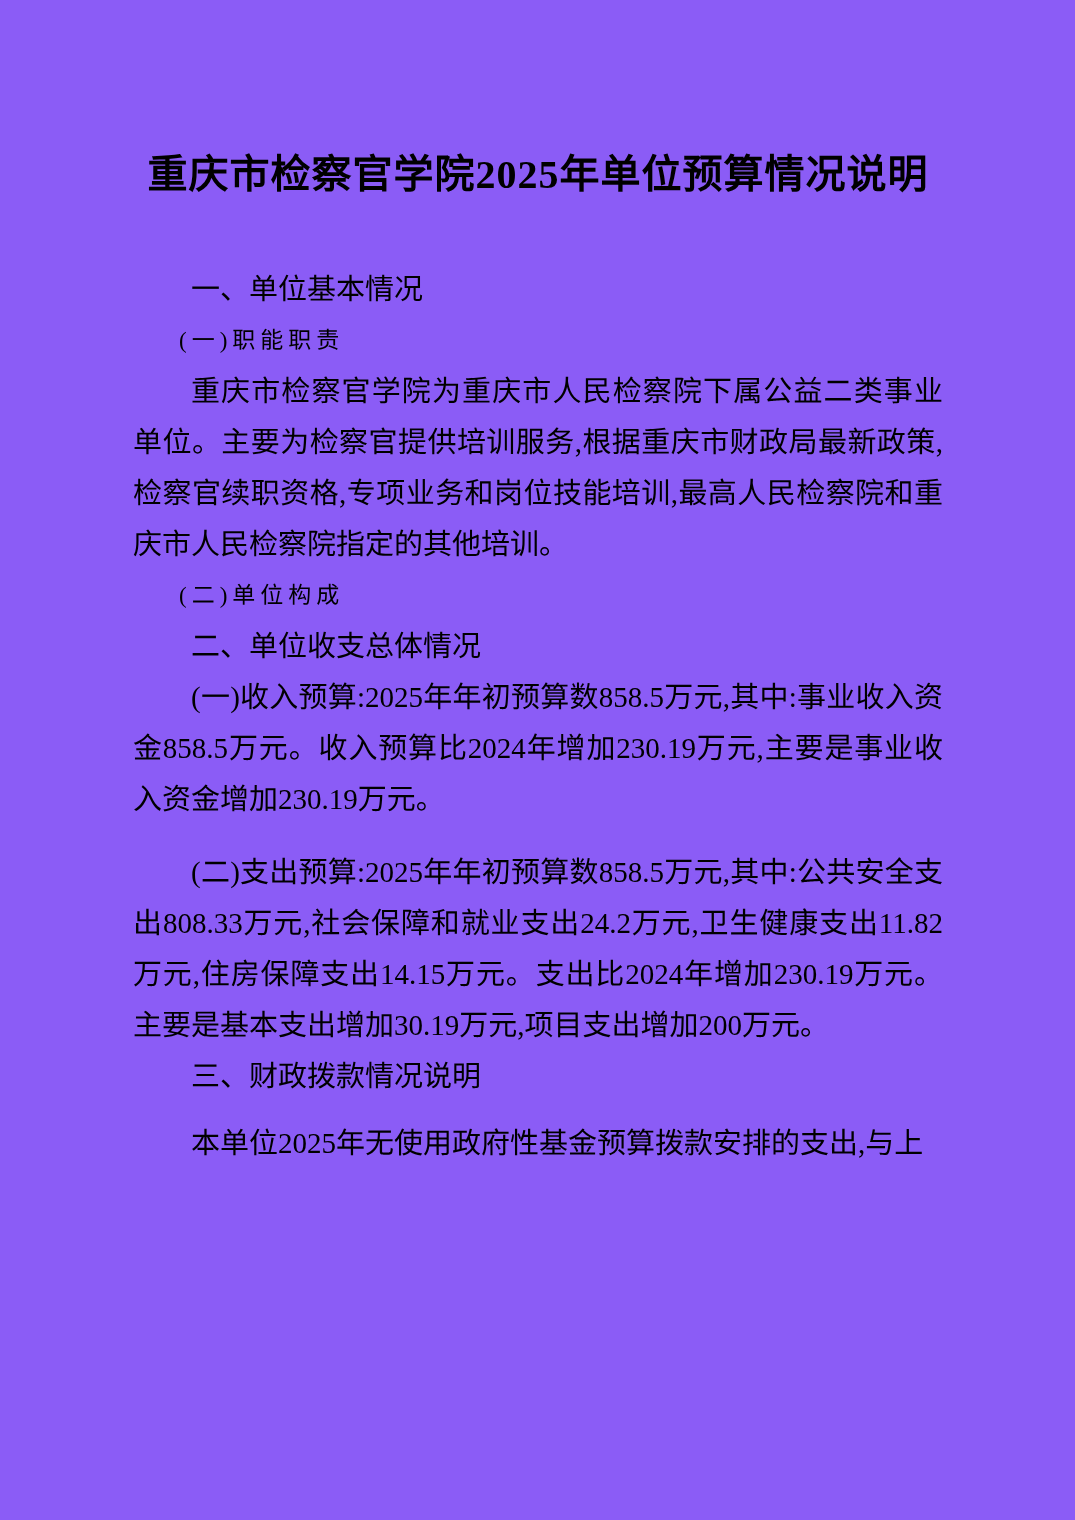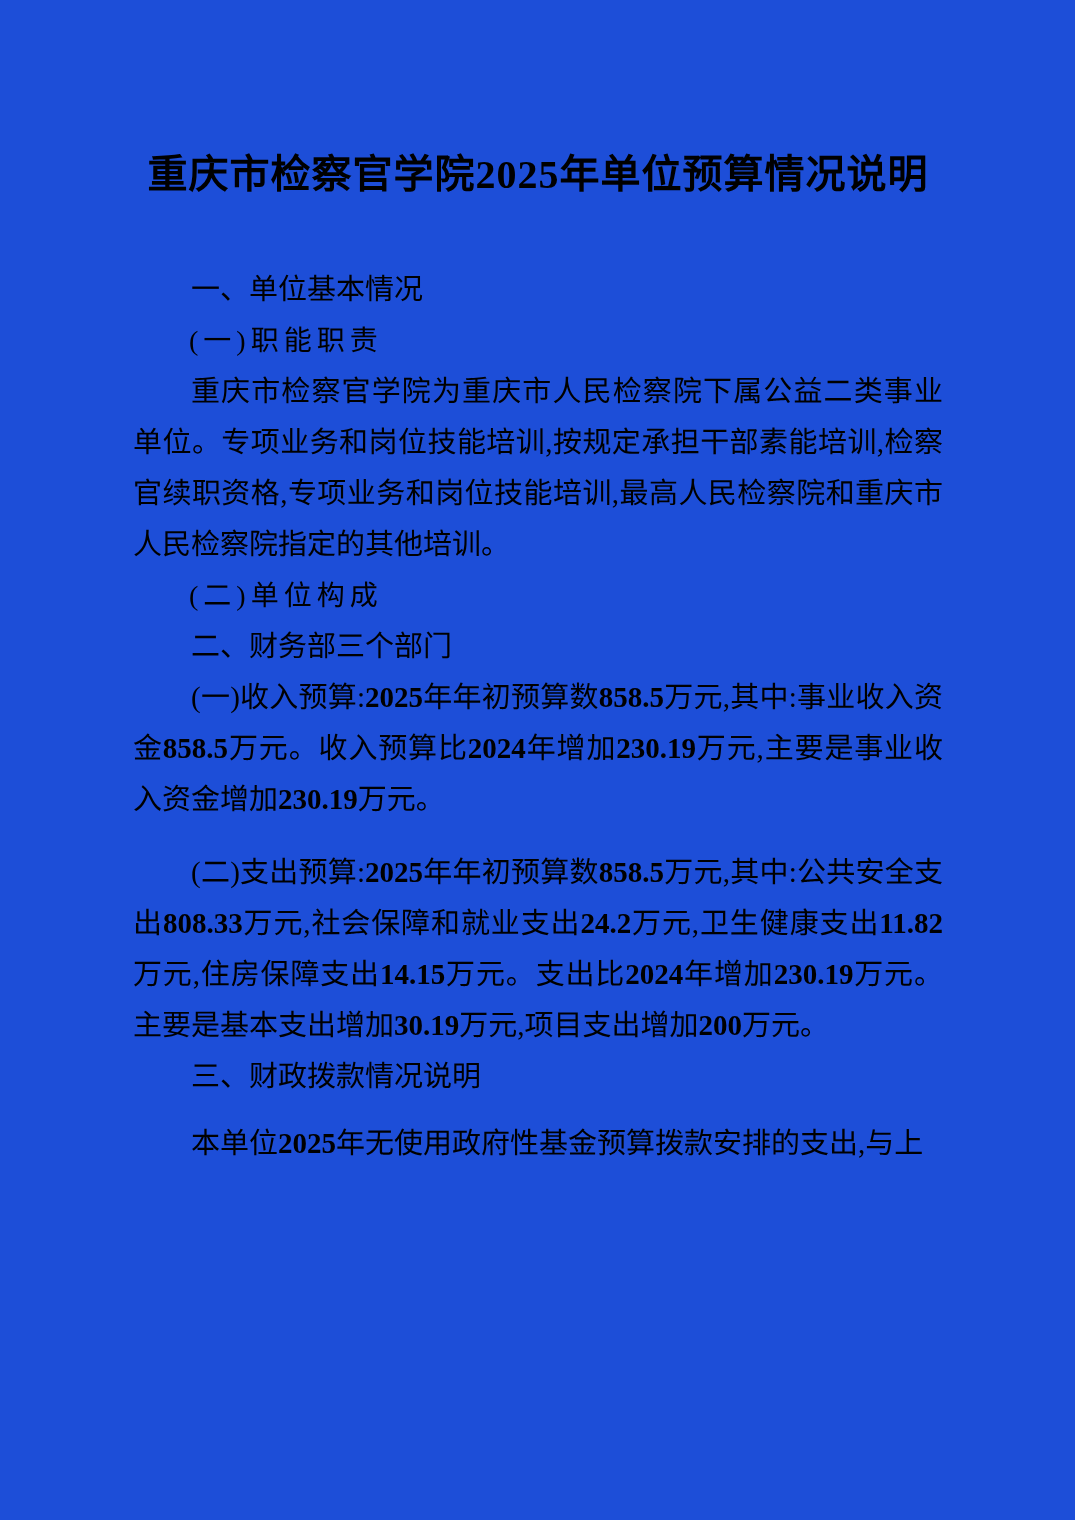--- a/index.html
+++ b/index.html
@@ -6,21 +6,21 @@
   html, body {
     margin: 0;
     padding: 0;
     background: #ffffff;
   }
   .page {
     position: relative;
     width: 1075px;
     height: 1520px;
     margin: 0 auto;
-    background: #1d4ed8;
+    background: #8b5cf6;
     box-sizing: border-box;
     padding: 140px 132px 0 133px;
     overflow: hidden;
     color: #000000;
     font-family: "Liberation Serif", serif;
   }
   .doc-title {
     margin: 0 0 54px 0;
     font-family: "Liberation Serif", serif;
     font-size: 40px;
@@ -33,60 +33,60 @@
     margin: 0;
     font-family: "Liberation Sans", sans-serif; 
     font-size: 29px;
     font-weight: 400;
     line-height: 51px;
     text-indent: 2em;
   }
   .subheading {
     margin: 0;
     font-family: "Liberation Serif", serif; 
-    font-size: 28px;
+    font-size: 23px;
     font-weight: 400;
     line-height: 51px;
     text-indent: 2em;
     letter-spacing: 5px;
   }
   .para {
     margin: 0;
     font-family: "Liberation Serif", serif; 
     font-size: 29px;
     font-weight: 400;
     line-height: 51px;
     text-indent: 2em;
     text-align: justify;
   }
   .para.gap-before-lg { margin-top: 22px; }
   .para.gap-before-sm { margin-top: 16px; }
   
   .num {
     font-family: "Liberation Serif", serif;
-    font-weight: 700;
+    font-weight: 400;
   }
 </style>
 </head>
 <body>
 
 <div class="page">
 
   <h1 class="doc-title">重庆市检察官学院2025年单位预算情况说明</h1>
 
   <h2 class="sec-heading">一、单位基本情况</h2>
 
   <p class="subheading">(一)职能职责</p>
 
-  <p class="para wrap-nums">重庆市检察官学院为重庆市人民检察院下属公益二类事业单位。专项业务和岗位技能培训,按规定承担干部素能培训,检察官续职资格,专项业务和岗位技能培训,最高人民检察院和重庆市人民检察院指定的其他培训。</p>
+  <p class="para wrap-nums">重庆市检察官学院为重庆市人民检察院下属公益二类事业单位。主要为检察官提供培训服务,根据重庆市财政局最新政策,检察官续职资格,专项业务和岗位技能培训,最高人民检察院和重庆市人民检察院指定的其他培训。</p>
 
   <p class="subheading">(二)单位构成</p>
 
 
-  <h2 class="sec-heading">二、财务部三个部门</h2>
+  <h2 class="sec-heading">二、单位收支总体情况</h2>
 
   <p class="para wrap-nums">(一)收入预算:<span class="num">2025</span>年年初预算数<span class="num">858.5</span>万元,其中:事业收入资金<span class="num">858.5</span>万元。收入预算比<span class="num">2024</span>年增加<span class="num">230.19</span>万元,主要是事业收入资金增加<span class="num">230.19</span>万元。</p>
 
   <p class="para wrap-nums gap-before-lg">(二)支出预算:<span class="num">2025</span>年年初预算数<span class="num">858.5</span>万元,其中:公共安全支出<span class="num">808.33</span>万元,社会保障和就业支出<span class="num">24.2</span>万元,卫生健康支出<span class="num">11.82</span>万元,住房保障支出<span class="num">14.15</span>万元。支出比<span class="num">2024</span>年增加<span class="num">230.19</span>万元。主要是基本支出增加<span class="num">30.19</span>万元,项目支出增加<span class="num">200</span>万元。</p>
 
   <h2 class="sec-heading">三、财政拨款情况说明</h2>
 
 
   <p class="para wrap-nums gap-before-sm">本单位<span class="num">2025</span>年无使用政府性基金预算拨款安排的支出,与上</p>
 

